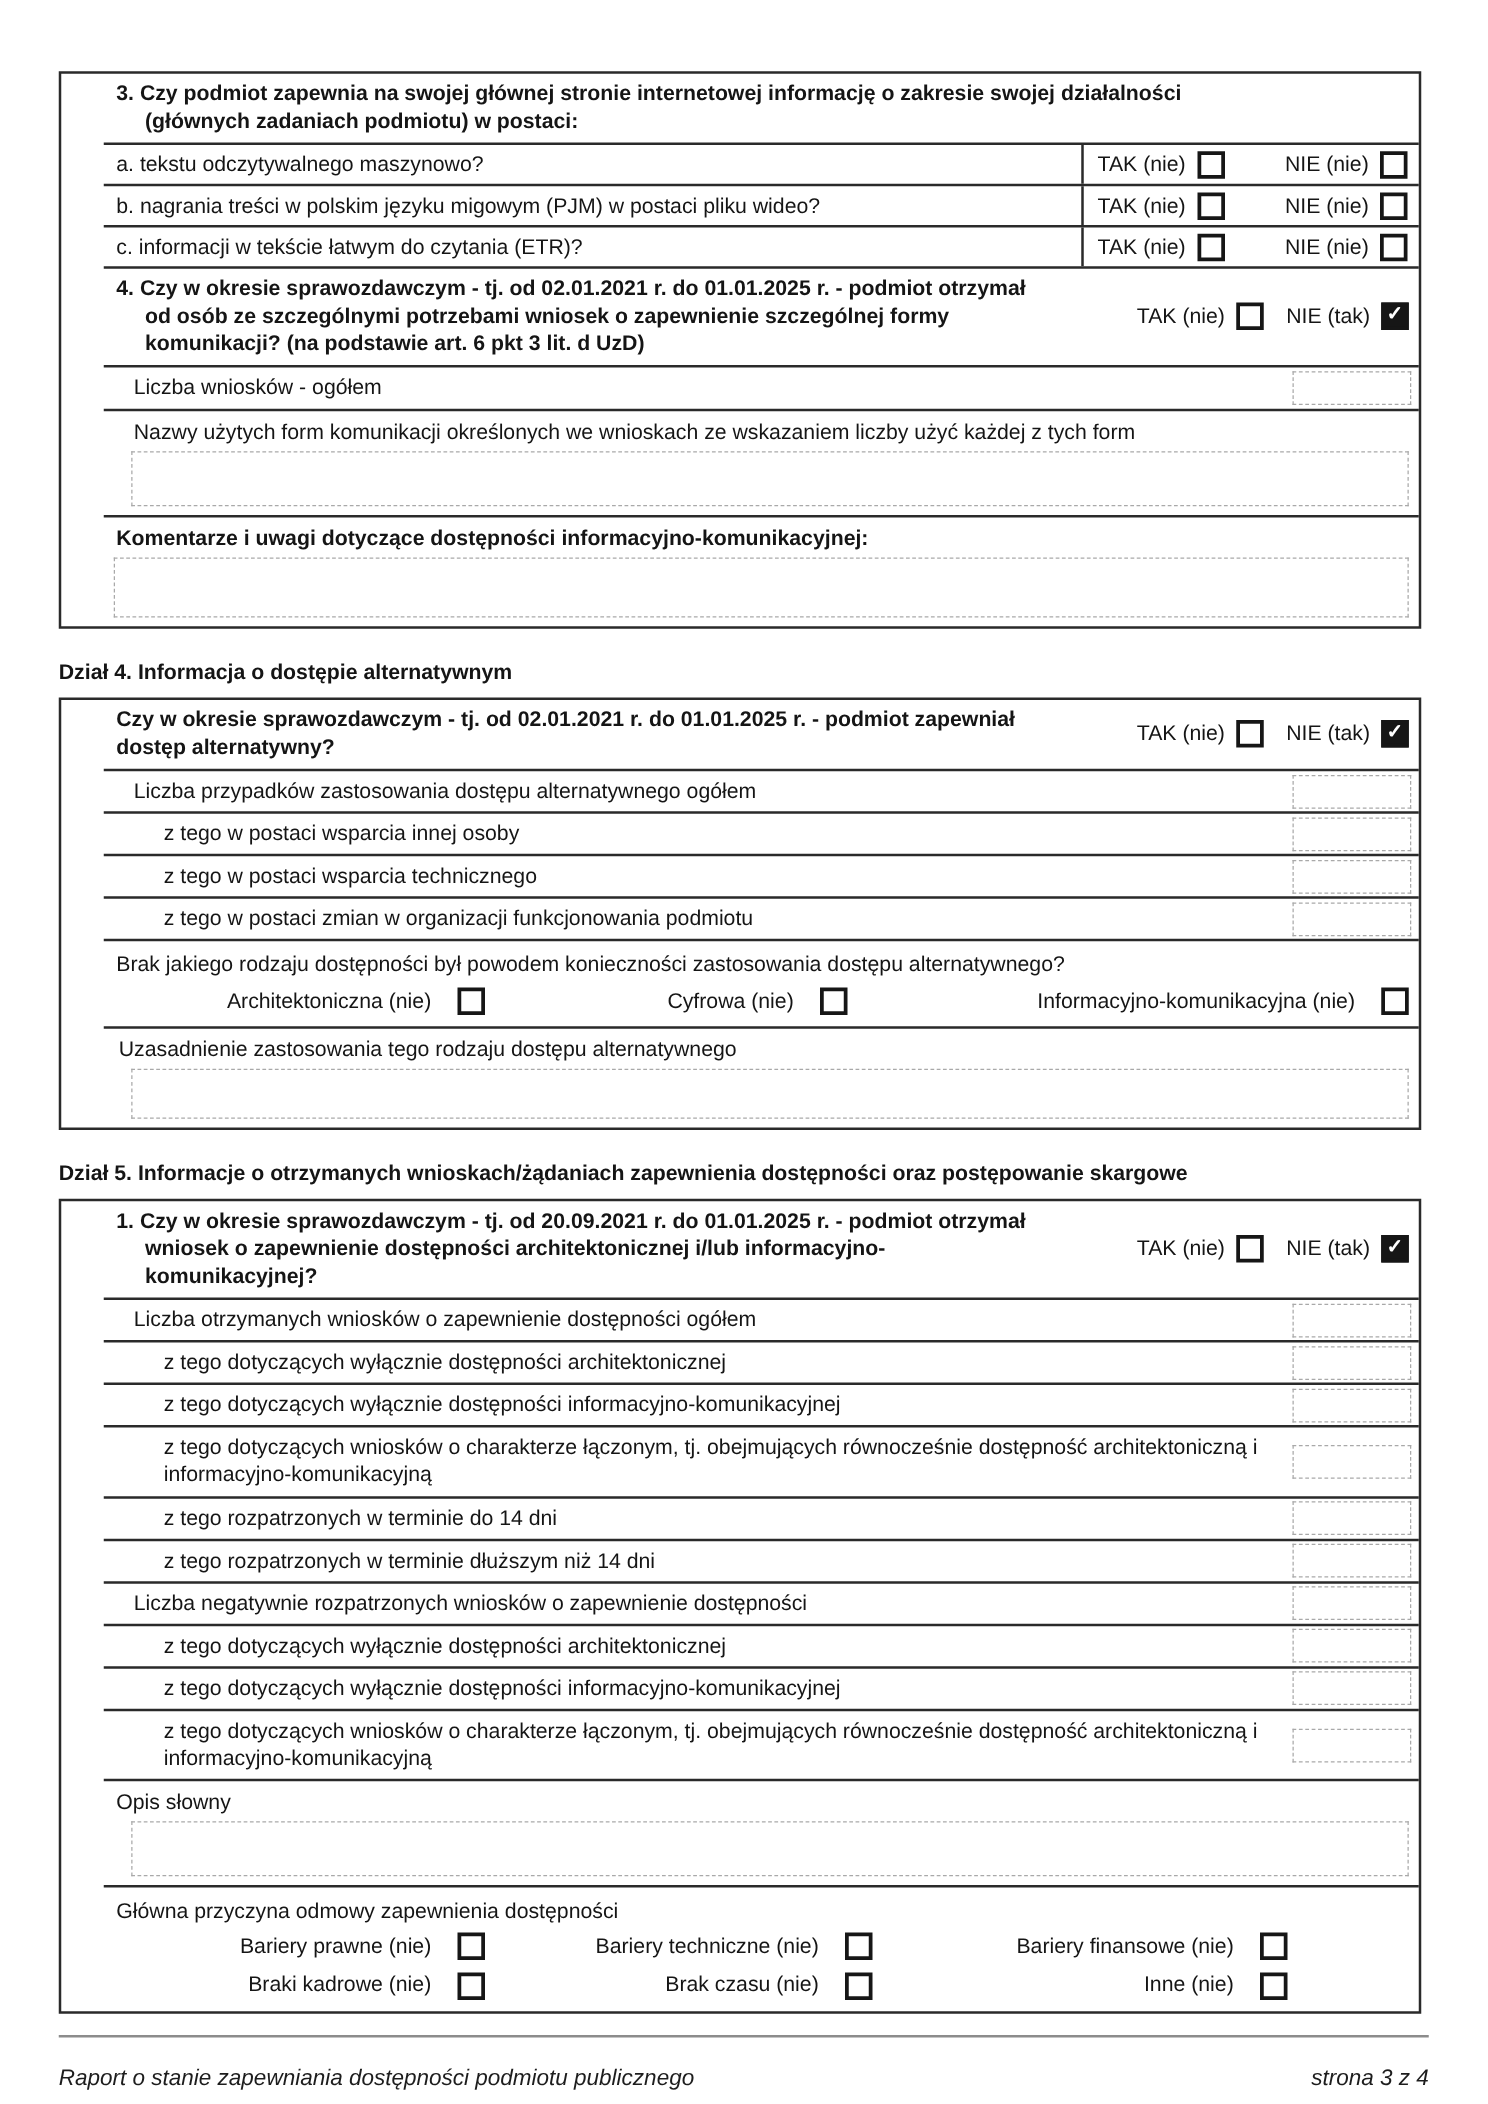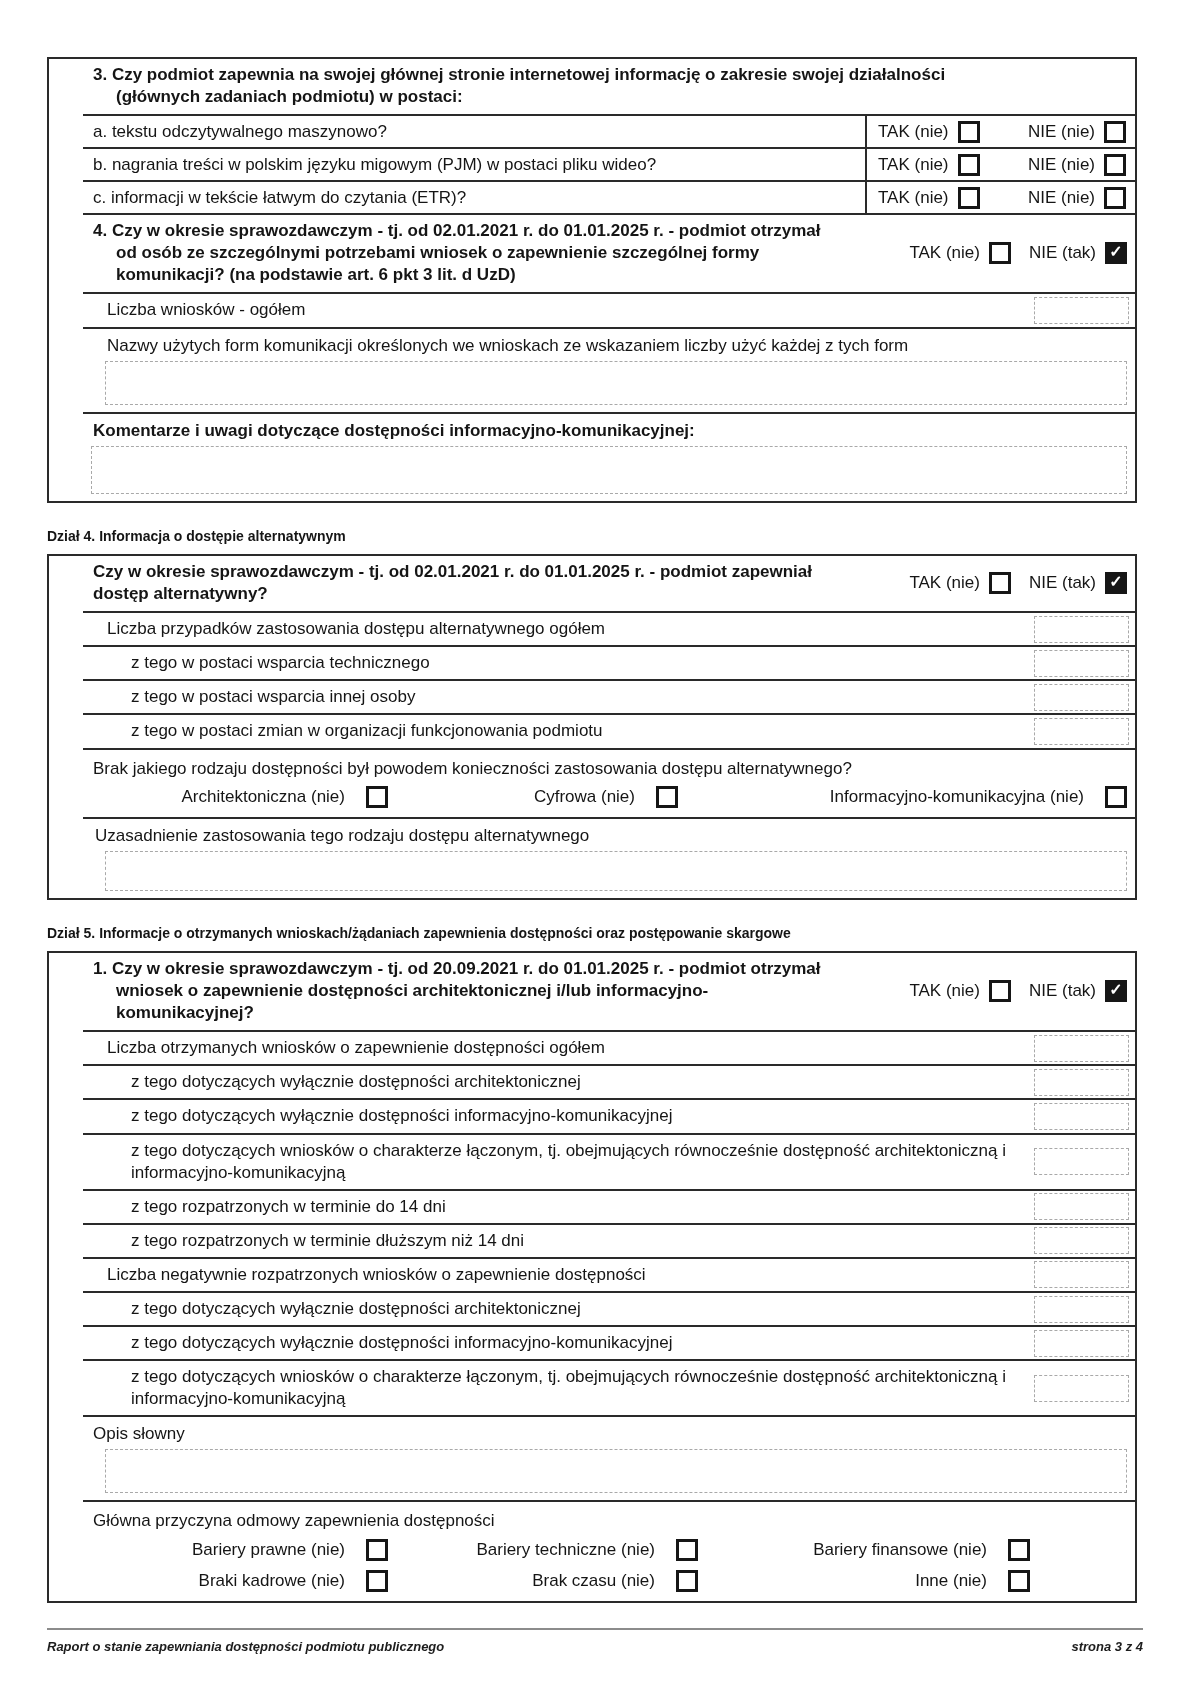--- a/index.html
+++ b/index.html
@@ -52,26 +52,26 @@
   .widebox.flush { margin-left:8px; }
   .h44 { height:44px; } .h48 { height:48px; } .h40 { height:40px; }
 
   
   .choicerow { padding:4px 0 9px; }
   .choicerow .lbl { display:block; padding:4px 8px 4px 10px; }
   .choices { display:grid; grid-template-columns:305px 290px 1fr; row-gap:9px; padding:2px 8px 0 0; }
   .choices.d5 { grid-template-columns:305px 310px 1fr; padding-right:105px; }
   .choice { display:flex; align-items:center; justify-content:flex-end; gap:21px; }
 
-  .sec-heading { font-weight:bold; font-size:14px; margin:24px 0 9px 0; }
+  .sec-heading { font-weight:bold; font-size:17px; margin:24px 0 9px 0; }
 
   .footer { position:absolute; left:47px; width:1096px; top:1628px;
-            border-top:2px solid #8c8c8c; padding-top:9px;
+            border-top:2px solid #8c8c8c; padding-top:21px;
             display:flex; justify-content:space-between;
-            font-style:italic; font-size:13px; color:#1d1d1d;font-weight:bold; }
+            font-style:italic; font-size:18px; color:#1d1d1d; }
 </style>
 </head>
 <body>
 
 <div class="page">
   <div class="content">
 
     <div class="tbl">
 
       <div class="row qrow">
@@ -172,25 +172,25 @@
               </span>
           </span>
         </div>
       </div>
 
       <div class="row datarow">
         <div class="lbl ind1">Liczba przypadków zastosowania dostępu alternatywnego ogółem</div>
         <div class="numbox"></div>
       </div>
       <div class="row datarow">
+        <div class="lbl ind2">z tego w postaci wsparcia innej osoby</div>
+        <div class="numbox"></div>
+      </div>
+      <div class="row datarow">
         <div class="lbl ind2">z tego w postaci wsparcia technicznego</div>
-        <div class="numbox"></div>
-      </div>
-      <div class="row datarow">
-        <div class="lbl ind2">z tego w postaci wsparcia innej osoby</div>
         <div class="numbox"></div>
       </div>
       <div class="row datarow">
         <div class="lbl ind2">z tego w postaci zmian w organizacji funkcjonowania podmiotu</div>
         <div class="numbox"></div>
       </div>
 
       <div class="row choicerow">
         <span class="lbl">Brak jakiego rodzaju dostępności był powodem konieczności zastosowania dostępu alternatywnego?</span>
         <div class="choices">

